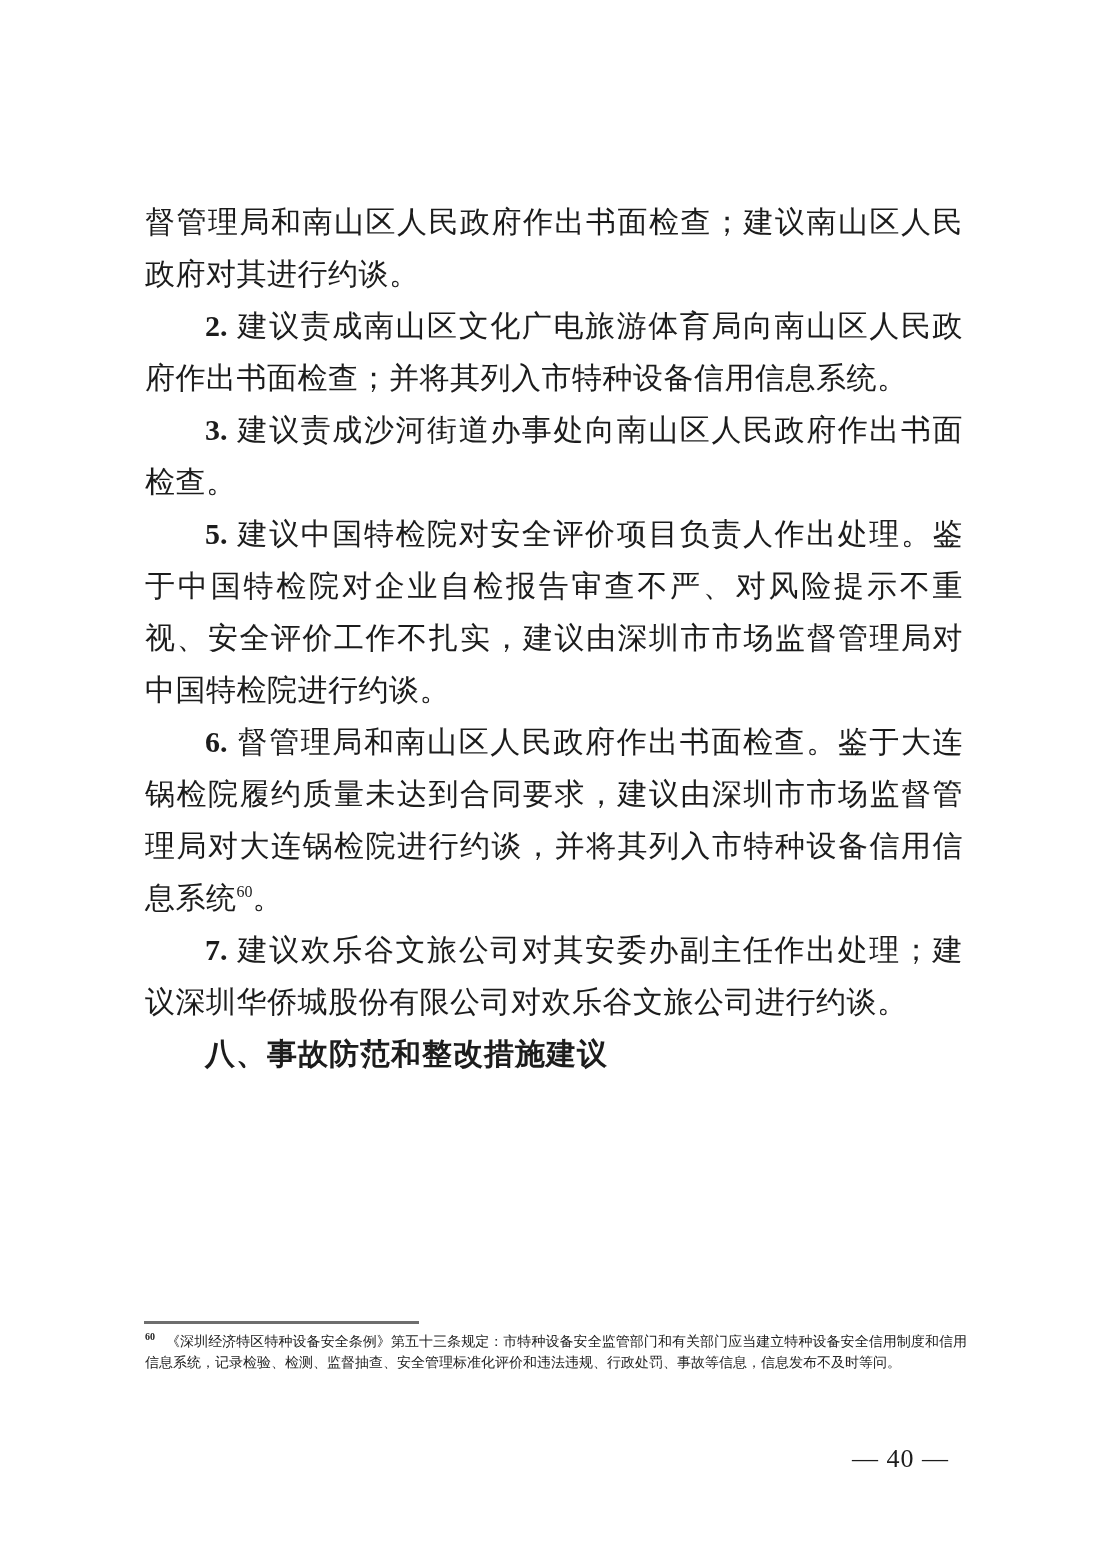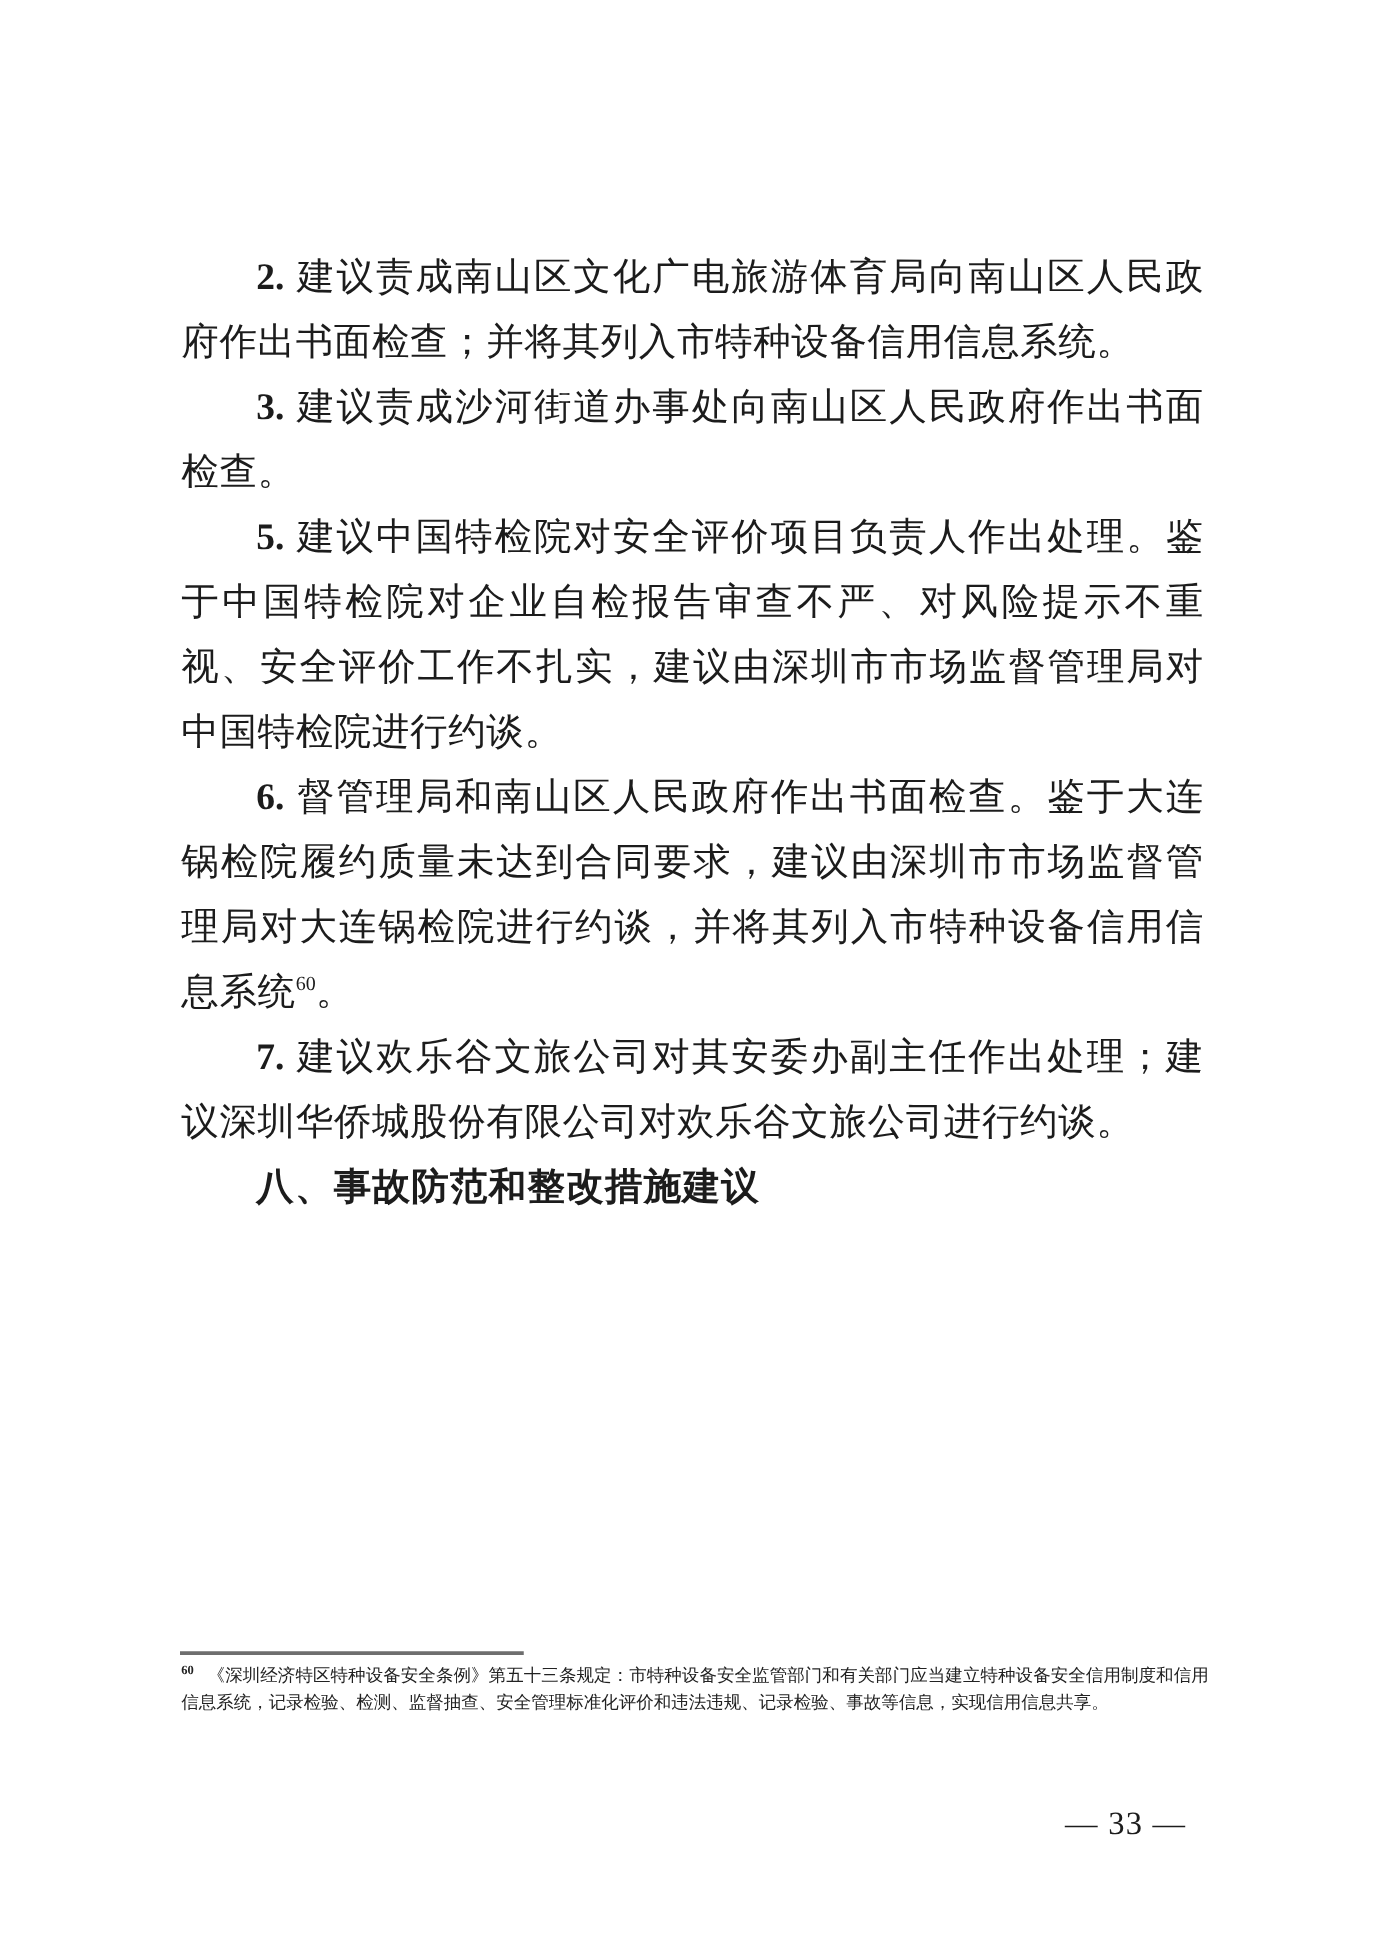--- a/index.html
+++ b/index.html
@@ -83,36 +83,37 @@
     white-space: nowrap;
   }
 </style>
 </head>
 <body>
 
 <div class="page">
 
   <div class="content">
 
+    <p class="para noindent"><span>督管理局和南山区人民政府作出书面检查；建议南山区人民政府对其进行约谈。</span></p>
 
     <p class="para"><span class="num">2.</span><span>建议责成南山区文化广电旅游体育局向南山区人民政府作出书面检查；并将其列入市特种设备信用信息系统。</span></p>
 
     <p class="para"><span class="num">3.</span><span>建议责成沙河街道办事处向南山区人民政府作出书面检查。</span></p>
 
 
     <p class="para"><span class="num">5.</span><span>建议中国特检院对安全评价项目负责人作出处理。鉴于中国特检院对企业自检报告审查不严、对风险提示不重视、安全评价工作不扎实，建议由深圳市市场监督管理局对中国特检院进行约谈。</span></p>
 
     <p class="para"><span class="num">6.</span><span>督管理局和南山区人民政府作出书面检查。鉴于大连锅检院履约质量未达到合同要求，建议由深圳市市场监督管理局对大连锅检院进行约谈，并将其列入市特种设备信用信息系统</span><sup class="note-ref">60</sup><span>。</span></p>
 
     <p class="para"><span class="num">7.</span><span>建议欢乐谷文旅公司对其安委办副主任作出处理；建议深圳华侨城股份有限公司对欢乐谷文旅公司进行约谈。</span></p>
 
     <p class="heading">八、事故防范和整改措施建议</p>
 
 
   </div>
 
   <div class="footnote-sep"></div>
 
-  <div class="footnote"><sup class="note-marker">60</sup><span>《深圳经济特区特种设备安全条例》第五十三条规定：市特种设备安全监管部门和有关部门应当建立特种设备安全信用制度和信用信息系统，记录检验、检测、监督抽查、安全管理标准化评价和违法违规、记录检验、事故等信息，实现信用信息共享。</span></div>
+  <div class="footnote"><sup class="note-marker">60</sup><span>《深圳经济特区特种设备安全条例》第五十三条规定：市特种设备安全监管部门和有关部门应当建立特种设备安全信用制度和信用信息系统，记录检验、检测、监督抽查、安全管理标准化评价和违法违规、行政处罚、事故等信息，信息发布不及时等问。</span></div>
 
-  <div class="pagenum">— 33 —</div>
+  <div class="pagenum">— 40 —</div>
 
 </div>
 
 </body></html>

